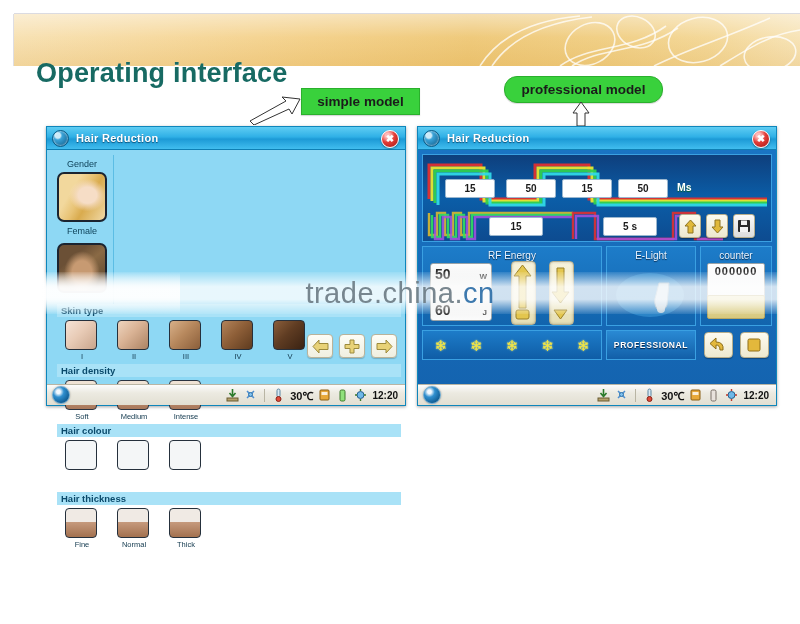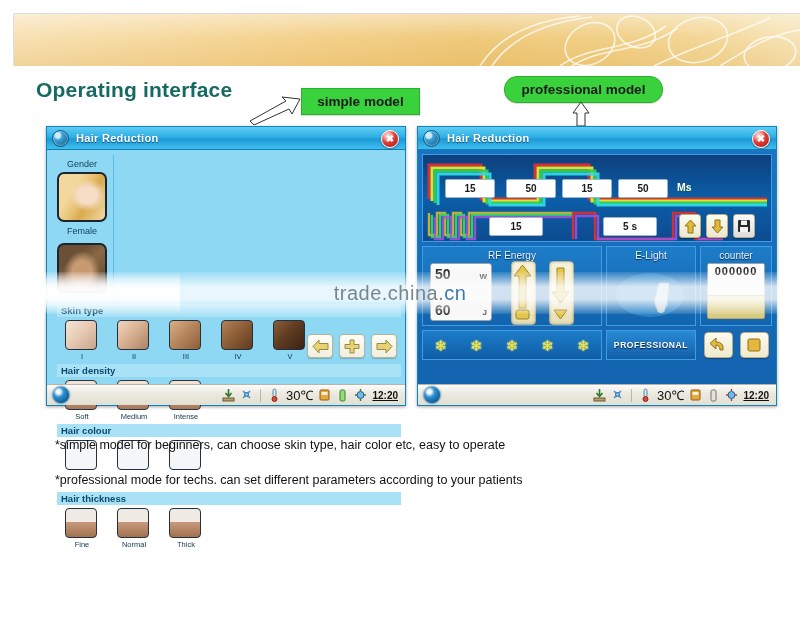--- a/index.html
+++ b/index.html
@@ -10,21 +10,21 @@
   .topband{position:absolute;left:14px;top:14px;width:786px;height:52px;
     background:linear-gradient(100deg,#f7e0b0 0%,#f6d89c 18%,#f3cf86 38%,#eec775 58%,#f0cd80 74%,#f3d694 88%,#f7e3b6 100%);
     overflow:hidden;}
   .topband .shade{position:absolute;inset:0;
     background:linear-gradient(180deg,rgba(255,255,255,.45) 0%,rgba(255,255,255,.05) 45%,rgba(214,160,64,.18) 100%);}
   .topband svg{position:absolute;right:0;top:0;}
   .bandedge{position:absolute;left:14px;top:13px;width:786px;height:2px;background:rgba(190,190,200,.55);}
   .leftedge{position:absolute;left:13px;top:14px;width:2px;height:52px;background:rgba(190,190,200,.5);}
 
   
-  .title{position:absolute;left:36px;top:78px;font-size:21px;font-weight:bold;color:#176a63;
+  .title{position:absolute;left:36px;top:58px;font-size:27px;font-weight:bold;color:#176a63;
     letter-spacing:.2px;text-shadow:0 1px 0 rgba(255,255,255,.7);}
 
   
   .callout{position:absolute;background:#39d13c;border:1px solid #2ab02c;color:#1b1b1b;
     font-size:13.5px;font-weight:bold;display:flex;align-items:center;justify-content:center;
     box-shadow:0 1px 1px rgba(0,0,0,.15);}
   #co-simple{left:301px;top:88px;width:117px;height:25px;}
   #co-pro{left:504px;top:76px;width:157px;height:25px;border-radius:13px;}
 
   .arrowsvg{position:absolute;}
@@ -138,34 +138,34 @@
 
   
   .taskbar{position:absolute;left:0;right:0;bottom:0;height:21px;
     background:linear-gradient(180deg,#fcfcfc 0%,#eceae1 40%,#e2dfd2 100%);
     border-top:1px solid #b9b5a4;display:flex;align-items:center;padding:0 5px;box-sizing:border-box;}
   .startorb{width:16px;height:16px;border-radius:50%;
     background:radial-gradient(circle at 34% 30%,#f3f9ff 0 12%,#2f8fcf 35%,#14639b 70%,#0b3f68 100%);
     border:1px solid #6da9cf;box-shadow:0 0 2px rgba(0,0,0,.35);flex:none;}
   .tray{margin-left:auto;display:flex;align-items:center;gap:5px;padding-right:2px;}
   .tray-sep{width:1px;height:13px;background:#b9b5a4;margin:0 2px;}
-  .temp{font-size:13px;font-weight:normal;color:#111;}
-  .clock{font-size:10px;font-weight:bold;color:#111;text-decoration:underline;}
+  .temp{font-size:11px;font-weight:bold;color:#111;}
+  .clock{font-size:10px;font-weight:bold;color:#111;}
   .tiny{width:13px;height:14px;flex:none;}
 
   
   .bullets{position:absolute;left:55px;top:436px;width:600px;color:#111;font-size:12.5px;line-height:1.55;}
   .bullets p{margin:0 0 16px 0;}
 
   
   .wm{position:absolute;left:0;right:0;top:272px;height:42px;pointer-events:none;
     display:flex;align-items:center;}
   .wm-band{position:absolute;left:0;right:0;top:0;height:42px;
     background:linear-gradient(180deg,rgba(255,255,255,.10) 0%,rgba(255,255,255,.80) 35%,rgba(255,255,255,.80) 65%,rgba(255,255,255,.10) 100%);}
-  .wm-txt{position:relative;width:100%;text-align:center;font-size:20px;color:#6e7d86;
+  .wm-txt{position:relative;width:100%;text-align:center;font-size:29px;color:#6e7d86;
     opacity:.92;letter-spacing:.5px;font-family:"Liberation Sans",sans-serif;}
   .wm-txt .cn{color:#2e6fa8;}
   .wm-l{position:absolute;left:0;top:272px;width:180px;height:42px;
     background:linear-gradient(180deg,rgba(255,255,255,0) 0%,rgba(255,255,255,.85) 40%,rgba(255,255,255,.85) 60%,rgba(255,255,255,0) 100%);}
 </style>
 </head>
 <body>
 
 <div class="slide">
 
@@ -493,18 +493,14 @@
       </div>
     </div>
   </div>
 
   <div class="wm">
     <div class="wm-band"></div>
     <div class="wm-txt"><span>trade.china.</span><span class="cn">cn</span></div>
   </div>
   <div class="wm-l"></div>
 
-  <div class="bullets">
-    <p>*simple model for beginners, can choose skin type, hair color etc, easy to operate</p>
-    <p>*professional mode for techs. can set different parameters according to your patients</p>
-  </div>
 
 </div>
 
 </body></html>

